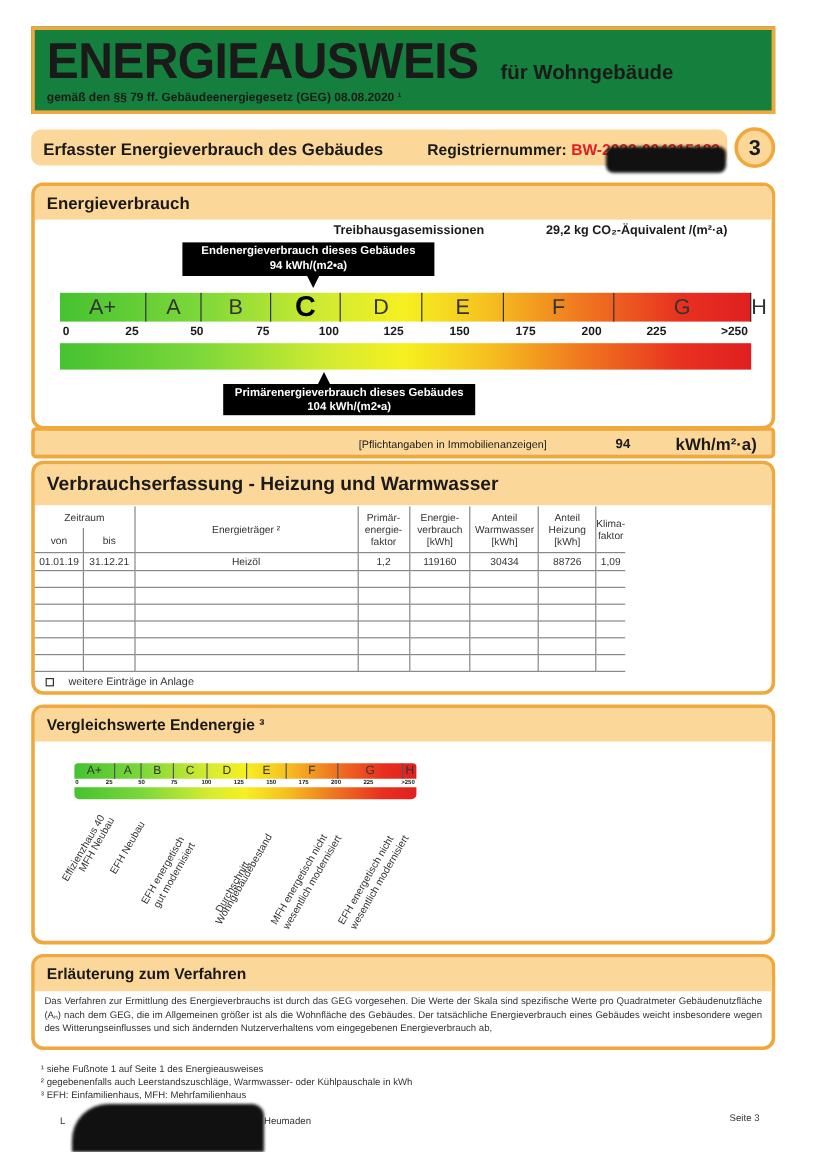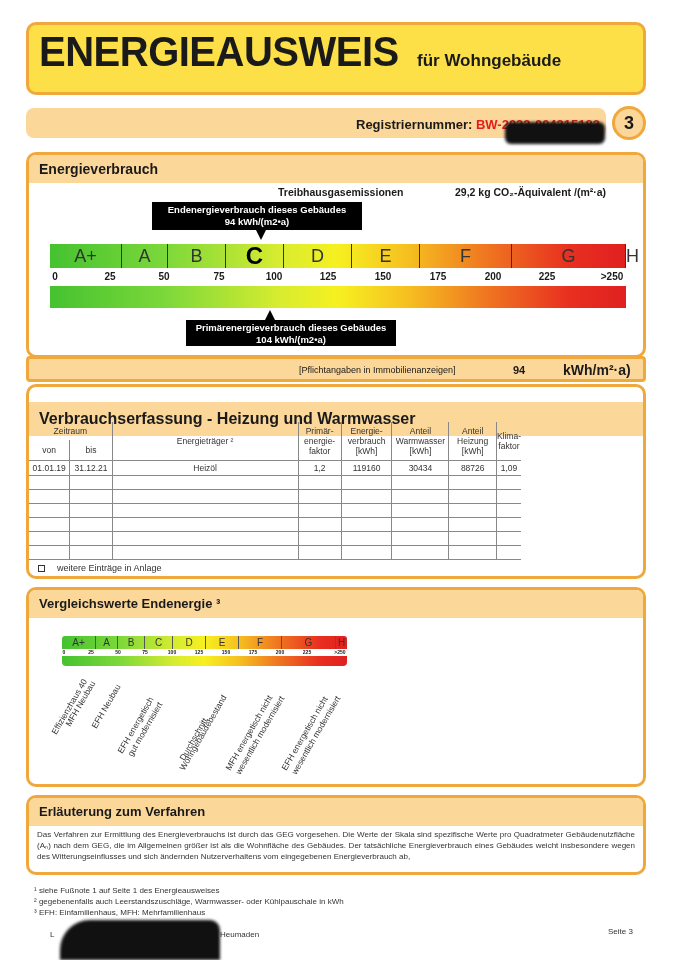--- a/index.html
+++ b/index.html
@@ -1,18 +1,18 @@
 <!DOCTYPE html>
 <html><head>
 <meta charset="utf-8">
 <style>
 *{box-sizing:border-box;margin:0;padding:0}
 body{width:678px;height:960px;background:#fff;font-family:"Liberation Sans",sans-serif;color:#1a1a1a;position:relative;overflow:hidden}
 .abs{position:absolute}
-.box{position:absolute;border:3px solid #f0a83c;border-radius:10px;background:#fde047}
+.box{position:absolute;border:3px solid #f0a83c;border-radius:0;background:#15803d}
 .title-box{left:26px;top:22px;width:620px;height:73px}
 .title-main{position:absolute;left:10px;top:4px;font-size:40px;font-weight:bold;letter-spacing:-0.5px;transform:scaleY(1.05)}
 .title-sub{position:absolute;left:388px;top:26px;font-size:17px;font-weight:bold}
 .title-law{position:absolute;left:10px;top:51px;font-size:10px;font-weight:bold}
 .bar-box{position:absolute;left:26px;top:108px;width:580px;height:30px;background:#fcd79a;border-radius:8px}
 .bar-box .lbl{position:absolute;left:10px;top:8px;font-size:14px;font-weight:bold}
 .bar-box .reg{position:absolute;left:330px;top:9px;font-size:13px;font-weight:bold}
 .bar-box .regval{color:#e02020}
 .redact{position:absolute;background:#111;border-radius:6px;filter:blur(1.5px)}
 .page-circle{position:absolute;left:612px;top:106px;width:34px;height:34px;border-radius:50%;background:#fcd79a;border:3px solid #f0a83c;font-size:18px;font-weight:bold;text-align:center;line-height:28px}
@@ -32,23 +32,25 @@
 .rot{position:absolute;font-size:8.5px;color:#333;transform-origin:left bottom;transform:rotate(-60deg);white-space:nowrap;line-height:10px}
 .para{font-size:8.2px;color:#333;line-height:11px;text-align:justify}
 .foot{position:absolute;left:34px;font-size:8px;color:#333}
 </style>
 </head>
 <body>
 
 <div class="box title-box">
   <div class="title-main">ENERGIEAUSWEIS</div>
   <div class="title-sub">für Wohngebäude</div>
+  <div class="title-law">gemäß den §§ 79 ff. Gebäudeenergiegesetz (GEG) 08.08.2020 ¹</div>
 </div>
 
 <div class="bar-box">
+  <div class="lbl">Erfasster Energieverbrauch des Gebäudes</div>
   <div class="reg">
     <span>Registriernummer:</span>
     <span class="regval">BW-2022-004315183</span>
   </div>
 </div>
 <div class="redact" style="left:505px;top:122px;width:100px;height:22px;"></div>
 <div class="page-circle">3</div>
 
 <div class="sec" style="top:152px;width:620px;height:206px;">
   <div class="sec-head" style="height:28px;line-height:28px;font-size:14px;">Energieverbrauch</div>
@@ -93,21 +95,21 @@
   <div>104 kWh/(m2•a)</div>
 </div>
 
 <div class="abs" style="left:26px;top:356px;width:620px;height:26px;background:#fcd79a;border:3px solid #f0a83c;border-radius:4px;">
   <span class="abs" style="left:270px;top:6px;font-size:9px;">[Pflichtangaben in Immobilienanzeigen]</span>
   <span class="abs" style="left:484px;top:5px;font-size:11px;font-weight:bold;">94</span>
   <span class="abs" style="left:534px;top:3px;font-size:14px;font-weight:bold;">kWh/m²·a)</span>
 </div>
 
 <div class="sec" style="top:384px;width:620px;height:195px;">
-  <div class="sec-head" style="height:34px;line-height:34px;font-size:16px;margin-top:15px;">Verbrauchserfassung - Heizung und Warmwasser</div>
+  <div class="sec-head" style="height:34px;line-height:34px;font-size:16px;">Verbrauchserfassung - Heizung und Warmwasser</div>
 </div>
 <table class="abs" style="left:29px;top:422px;width:492px;">
   <tbody>
       <tr style="height:18px">
     <td colspan="2" style="border-top:none;border-left:none;border-bottom:none">Zeitraum</td>
     <td rowspan="2" style="width:244px;border-top:none">Energieträger ²</td>
     <td rowspan="2" style="width:48px;white-space:pre-line;border-top:none">Primär-
 energie-
 faktor</td>
     <td rowspan="2" style="width:56px;white-space:pre-line;border-top:none">Energie-

